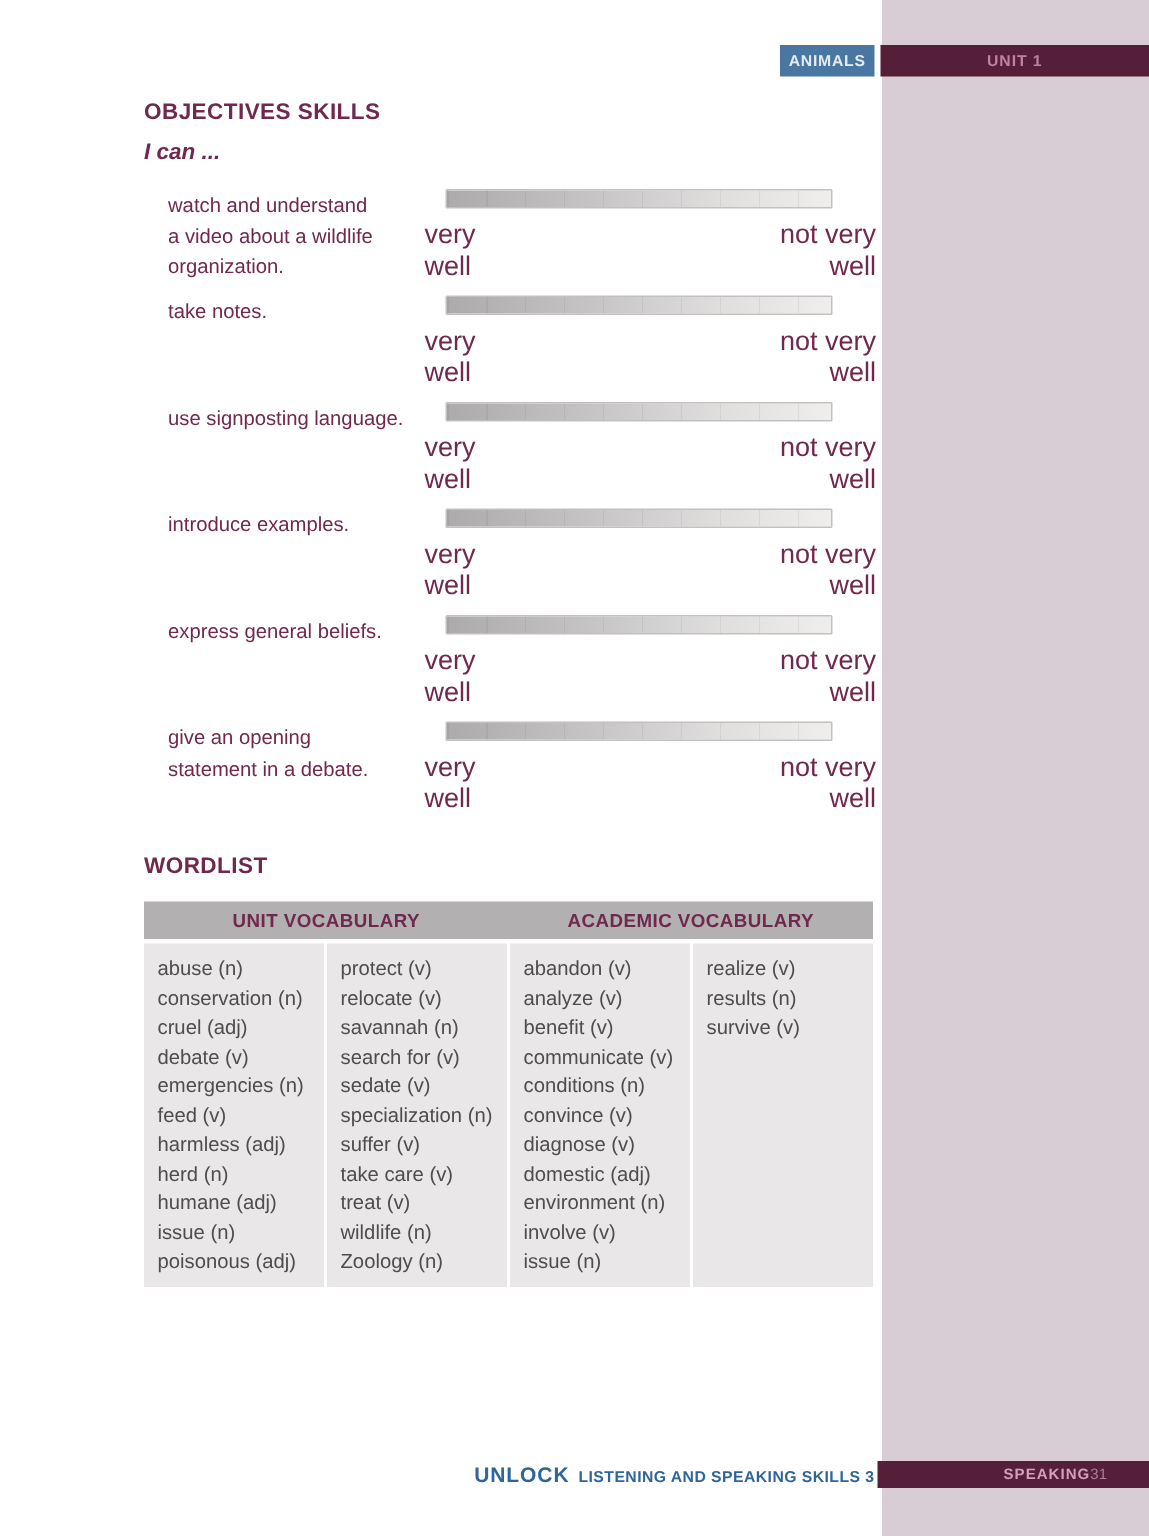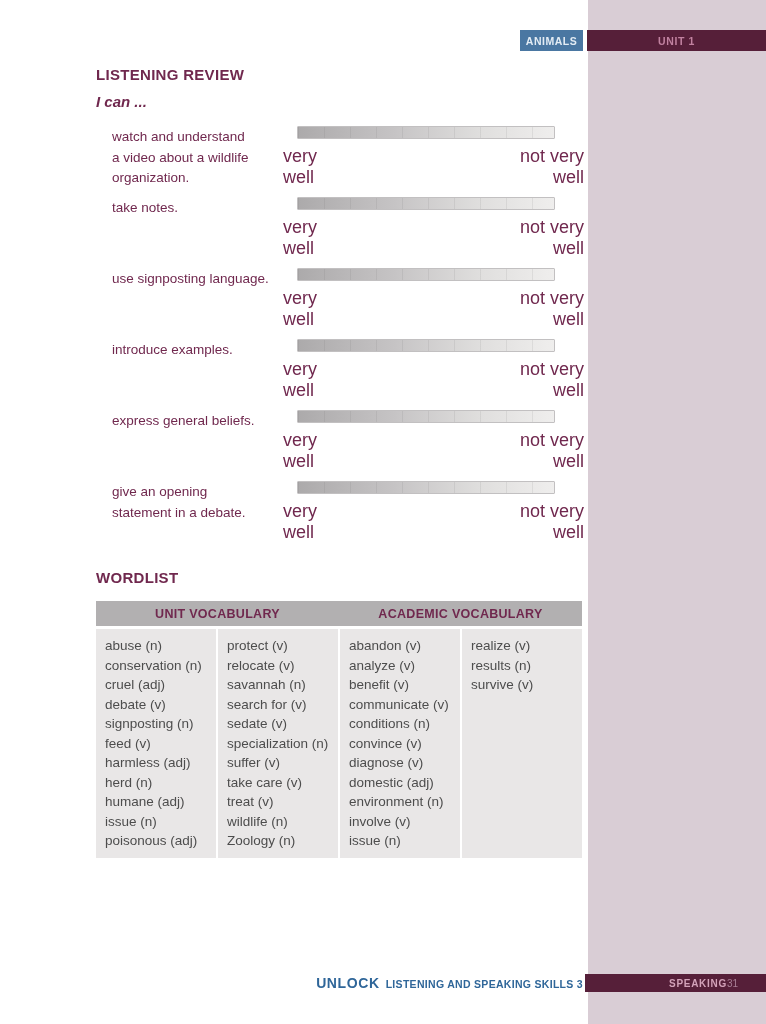--- a/index.html
+++ b/index.html
@@ -81,21 +81,21 @@
 </style>
 </head>
 <body>
 
 <div class="page">
   <div class="sidebar"></div>
 
   <div class="badge-topic">ANIMALS</div>
   <div class="badge-unit">UNIT 1</div>
 
-  <h1 class="obj-title">LISTENING REVIEW</h1>
+  <h1 class="obj-title">OBJECTIVES SKILLS</h1>
   <div class="obj-subtitle">I can ...</div>
 
   <section class="objectives">
     <div class="obj-row">
       <div class="obj-text">watch and understand
 a video about a wildlife
 organization.</div>
       <div class="obj-bar"></div>
       <div class="lbl lbl-left">
         <div>very</div>
@@ -175,21 +175,21 @@
     <div class="wl-header">
       <div>UNIT VOCABULARY</div>
       <div>ACADEMIC VOCABULARY</div>
     </div>
     <div class="wl-body">
       <div class="wl-col">
         <div class="wl-item">abuse (n)</div>
         <div class="wl-item">conservation (n)</div>
         <div class="wl-item">cruel (adj)</div>
         <div class="wl-item">debate (v)</div>
-        <div class="wl-item">signposting (n)</div>
+        <div class="wl-item">emergencies (n)</div>
         <div class="wl-item">feed (v)</div>
         <div class="wl-item">harmless (adj)</div>
         <div class="wl-item">herd (n)</div>
         <div class="wl-item">humane (adj)</div>
         <div class="wl-item">issue (n)</div>
         <div class="wl-item">poisonous (adj)</div>
       </div>
       <div class="wl-col">
         <div class="wl-item">protect (v)</div>
         <div class="wl-item">relocate (v)</div>

